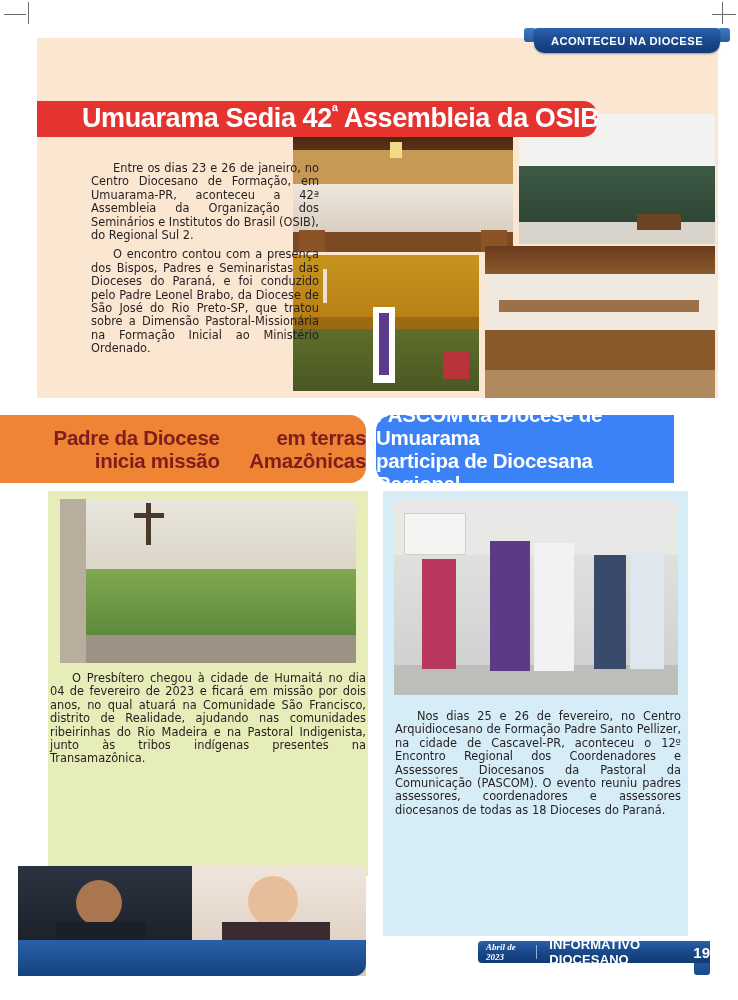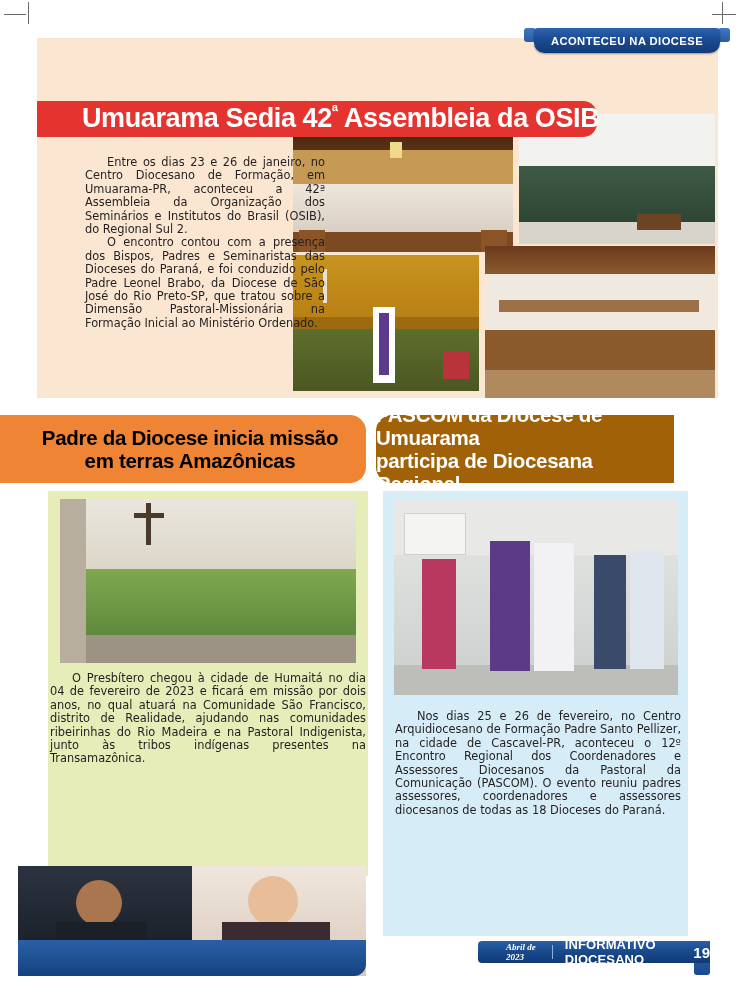--- a/index.html
+++ b/index.html
@@ -58,40 +58,40 @@
     white-space:nowrap;
   }
   .redbar h1 .sq{font-size:17px;vertical-align:super;}
 
   .a1-text{
     position:absolute;left:48px;top:118px;width:240px;
     font-size:11.4px;line-height:13.4px;color:#231f20;
     text-align:justify;
     font-family:"DejaVu Sans", sans-serif;
   }
-  .a1-text p{margin:0;text-indent:22px;}
+  .a1-text p{margin:6px;text-indent:22px;}
 
   
   .ph{position:absolute;overflow:hidden;background:#cbbba6;}
 
   
   .orangebar{
     position:absolute;left:0px;top:415px;width:366px;height:68px;
     background:#ef8434;border-radius:0 16px 16px 0;
   }
   .orangebar h2{
     margin:0;position:absolute;inset:0;
-    display:flex;flex-direction:column;align-items:center;justify-content:center;
-    color:#000000;font-size:20.5px;font-weight:bold;line-height:23px;
+    display:flex;flex-direction:row;align-items:center;justify-content:center;
+    color:#7f1d1d;font-size:20.5px;font-weight:bold;line-height:23px;
     font-family:"Liberation Sans", sans-serif;letter-spacing:-0.3px;
     padding-left:14px;box-sizing:border-box;text-align:right;
   }
   .greenbar{
     position:absolute;left:376px;top:415px;width:298px;height:68px;
-    background:#a16207;border-radius:16px 0 0 16px;
+    background:#3b82f6;border-radius:16px 0 0 16px;
   }
   .greenbar h2{
     margin:0;position:absolute;inset:0;
     display:flex;flex-direction:column;align-items:center;justify-content:center;
     color:#ffffff;font-size:20.5px;font-weight:bold;line-height:23px;
     font-family:"Liberation Sans", sans-serif;letter-spacing:-0.3px;
     padding-right:8px;box-sizing:border-box;
   }
 
   
@@ -133,21 +133,21 @@
 
   
   .footer{
     position:absolute;left:478px;top:941px;width:232px;height:22px;
     background:linear-gradient(180deg,#2a5fa8 0%,#19498a 50%,#103a74 100%);
     border-radius:4px 0 0 4px;
     display:flex;align-items:center;
   }
   .footer .dt{
     color:#ffffff;font-size:9px;font-weight:bold;font-style:italic;
-    padding-left:28px;font-family:"Liberation Serif", serif;
+    padding-left:8px;font-family:"Liberation Serif", serif;
   }
   .footer .sep{width:1px;height:14px;background:#8fb0dc;margin:0 12px;}
   .footer .nm{
     color:#ffffff;font-size:13px;font-weight:bold;letter-spacing:.1px;
     font-family:"Liberation Sans", sans-serif;
   }
   .footer .pg{
     color:#ffffff;font-size:15px;font-weight:bold;margin-left:10px;
     font-family:"Liberation Sans", sans-serif;
   }

